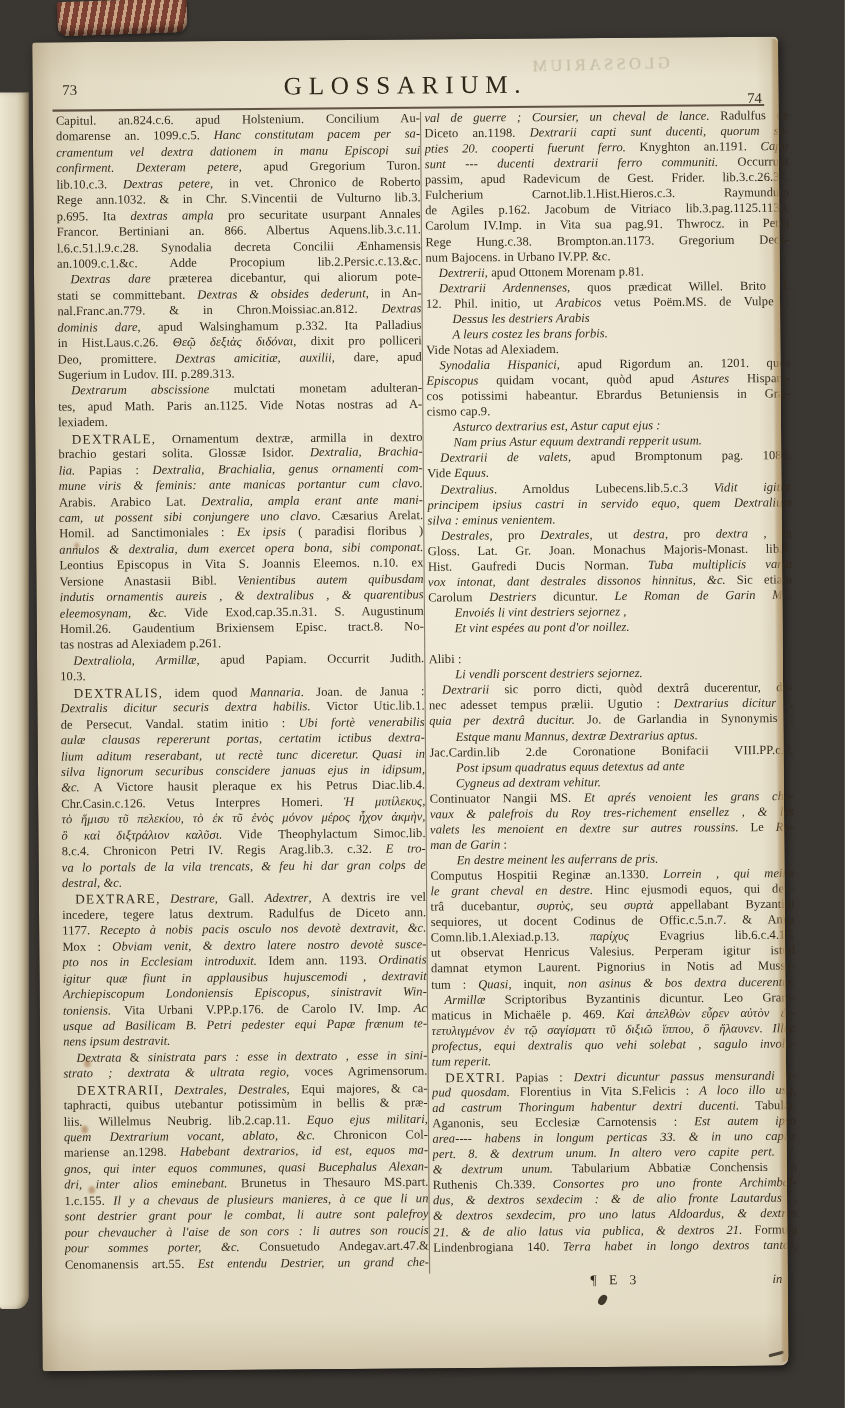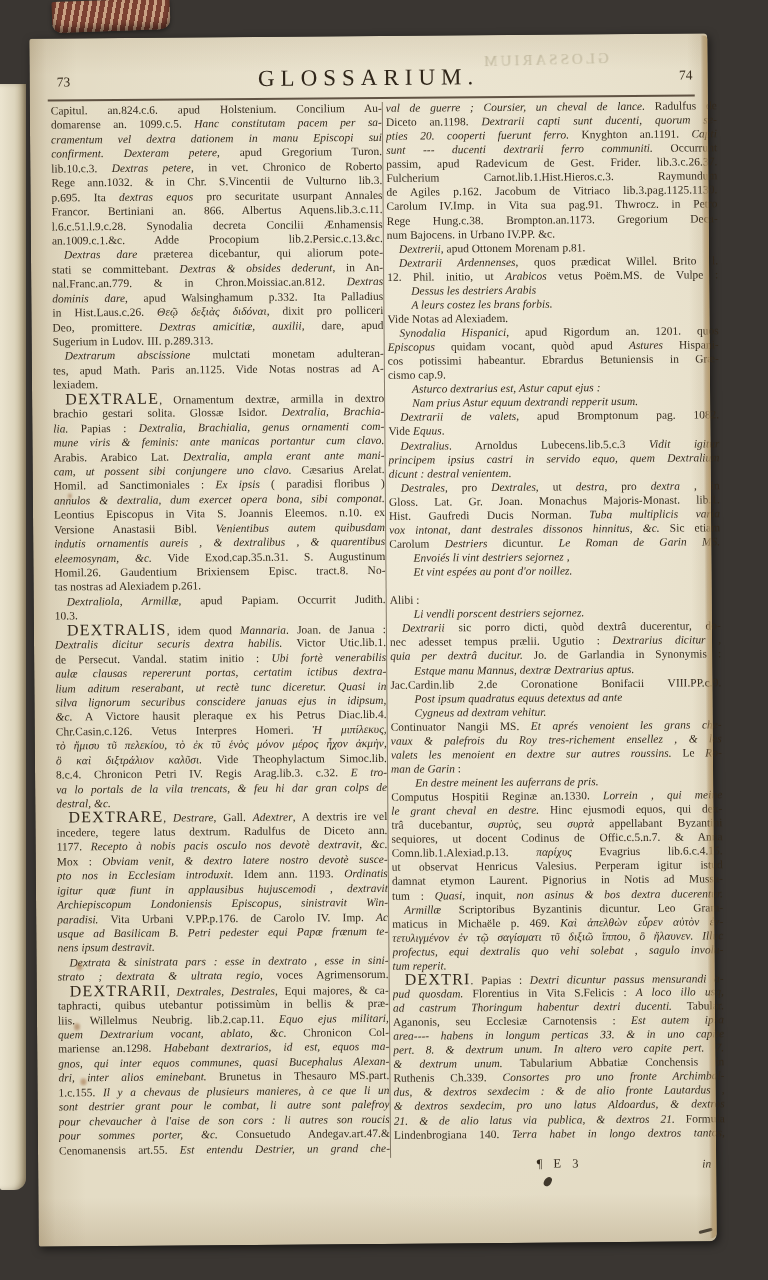--- a/index.html
+++ b/index.html
@@ -34,21 +34,21 @@
     border-radius:3px 4px 7px 3px;
     box-shadow:2px 3px 9px rgba(0,0,0,.55);
   }
   .page::after{
     content:"";position:absolute;right:0;top:2px;bottom:3px;width:7px;
     background:linear-gradient(90deg, rgba(0,0,0,0), rgba(160,130,85,.45) 40%, #b49a6e);
     border-radius:0 4px 5px 0;
   }
   .pagenum{position:absolute;font-size:13.5px;color:#3a2f20;}
   .pn-left{left:27px;top:36px;}
-  .pn-right{right:15px;top:34px;}
+  .pn-right{right:15px;top:48px;}
   .title{
     position:absolute;top:29px;left:0;right:0;text-align:center;
     font-size:23px;letter-spacing:6px;color:#30261a;
   }
   .ghost{
     position:absolute;top:17px;left:428px;width:175px;text-align:center;
     font-size:15px;letter-spacing:3px;color:rgba(112,102,66,.30);
     transform:scaleX(-1) rotate(1deg);filter:blur(.5px);
   }
   .rule{position:absolute;top:61px;left:18px;right:13px;height:1.6px;background:#46382a;opacity:.85;}
@@ -58,21 +58,21 @@
   .col-right{left:356px;--lh:14.07px;}
   .line{
     height:var(--lh);line-height:var(--lh);overflow:hidden;
     text-align:justify;text-align-last:justify;
     letter-spacing:.05px;
   }
   .line.short,.line.verse{text-align-last:left;}
   .line.ind{text-indent:12px;}
   .line.verse{padding-left:24px;}
   .line i{font-style:italic;}
-  .hw{letter-spacing:1.2px;font-size:16px;}
+  .hw{letter-spacing:1.2px;font-size:12px;}
   .sigrow{
     position:absolute;left:356px;top:1122px;width:331px;height:18px;
     text-align:center;font-size:12.5px;color:#33291c;letter-spacing:4px;
   }
   .catchword{
     position:absolute;right:14px;top:2px;font-style:italic;
     font-size:11.5px;letter-spacing:0;color:#3a2f20;
   }
   .blot{
     position:absolute;left:506px;top:1142px;width:7px;height:10px;
@@ -103,21 +103,21 @@
   <div class="rule"></div>
   <div class="divider"></div>
 
   <div class="col col-left" id="col-left">
       <div class="line"><span>Capitul. an.824.c.6. apud Holstenium. Concilium Au-</span></div>
       <div class="line"><span>domarense an. 1099.c.5. </span><i>Hanc constitutam pacem per sa-</i></div>
       <div class="line"><i>cramentum vel dextra dationem in manu Episcopi sui</i></div>
       <div class="line"><i>confirment.</i><span> </span><i>Dexteram petere</i><span>, apud Gregorium Turon.</span></div>
       <div class="line"><span>lib.10.c.3. </span><i>Dextras petere</i><span>, in vet. Chronico de Roberto</span></div>
       <div class="line"><span>Rege ann.1032. &amp; in Chr. S.Vincentii de Vulturno lib.3.</span></div>
-      <div class="line"><span>p.695. Ita </span><i>dextras equos</i><span> pro securitate usurpant Annales</span></div>
+      <div class="line"><span>p.695. Ita </span><i>dextras ampla</i><span> pro securitate usurpant Annales</span></div>
       <div class="line"><span>Francor. Bertiniani an. 866. Albertus Aquens.lib.3.c.11.</span></div>
       <div class="line"><span>l.6.c.51.l.9.c.28. Synodalia decreta Concilii Ænhamensis</span></div>
       <div class="line"><span>an.1009.c.1.&amp;c. Adde Procopium lib.2.Persic.c.13.&amp;c.</span></div>
       <div class="line ind"><i>Dextras dare</i><span> præterea dicebantur, qui aliorum pote-</span></div>
       <div class="line"><span>stati se committebant. </span><i>Dextras &amp; obsides dederunt</i><span>, in An-</span></div>
       <div class="line"><span>nal.Franc.an.779. &amp; in Chron.Moissiac.an.812. </span><i>Dextras</i></div>
       <div class="line"><i>dominis dare</i><span>, apud Walsinghamum p.332. Ita Palladius</span></div>
       <div class="line"><span>in Hist.Laus.c.26. </span><i>Θεῷ δεξιὰς διδόναι</i><span>, dixit pro polliceri</span></div>
       <div class="line"><span>Deo, promittere. </span><i>Dextras amicitiæ, auxilii</i><span>, dare, apud</span></div>
       <div class="line short"><span>Sugerium in Ludov. III. p.289.313.</span></div>
@@ -153,21 +153,21 @@
       <div class="line"><span>8.c.4. Chronicon Petri IV. Regis Arag.lib.3. c.32. </span><i>E tro-</i></div>
       <div class="line"><i>va lo portals de la vila trencats, &amp; feu hi dar gran colps de</i></div>
       <div class="line short"><i>destral, &amp;c.</i></div>
       <div class="line ind"><span class="hw">DEXTRARE</span><span>, </span><i>Destrare</i><span>, Gall. </span><i>Adextrer</i><span>, A dextris ire vel</span></div>
       <div class="line"><span>incedere, tegere latus dextrum. Radulfus de Diceto ann.</span></div>
       <div class="line"><span>1177. </span><i>Recepto à nobis pacis osculo nos devotè dextravit, &amp;c.</i></div>
       <div class="line"><span>Mox : </span><i>Obviam venit, &amp; dextro latere nostro devotè susce-</i></div>
       <div class="line"><i>pto nos in Ecclesiam introduxit.</i><span> Idem ann. 1193. </span><i>Ordinatis</i></div>
       <div class="line"><i>igitur quæ fiunt in applausibus hujuscemodi , dextravit</i></div>
       <div class="line"><i>Archiepiscopum Londoniensis Episcopus, sinistravit Win-</i></div>
-      <div class="line"><i>paradisi.</i><span> Vita Urbani V.PP.p.176. de Carolo IV. Imp. </span><i>Ac</i></div>
+      <div class="line"><i>toniensis.</i><span> Vita Urbani V.PP.p.176. de Carolo IV. Imp. </span><i>Ac</i></div>
       <div class="line"><i>usque ad Basilicam B. Petri pedester equi Papæ frænum te-</i></div>
       <div class="line short"><i>nens ipsum destravit.</i></div>
       <div class="line ind"><i>Dextrata</i><span> &amp; </span><i>sinistrata pars : esse in dextrato , esse in sini-</i></div>
       <div class="line"><i>strato ; dextrata &amp; ultrata regio</i><span>, voces Agrimensorum.</span></div>
       <div class="line ind"><span class="hw">DEXTRARII</span><span>, </span><i>Dextrales, Destrales</i><span>, Equi majores, &amp; ca-</span></div>
       <div class="line"><span>taphracti, quibus utebantur potissimùm in bellis &amp; præ-</span></div>
       <div class="line"><span>liis. Willelmus Neubrig. lib.2.cap.11. </span><i>Equo ejus militari,</i></div>
       <div class="line"><i>quem Dextrarium vocant, ablato, &amp;c.</i><span> Chronicon Col-</span></div>
       <div class="line"><span>mariense an.1298. </span><i>Habebant dextrarios, id est, equos ma-</i></div>
       <div class="line"><i>gnos, qui inter equos communes, quasi Bucephalus Alexan-</i></div>
@@ -198,21 +198,21 @@
       <div class="line ind"><i>Synodalia Hispanici</i><span>, apud Rigordum an. 1201. quos</span></div>
       <div class="line"><i>Episcopus</i><span> quidam vocant, quòd apud </span><i>Astures</i><span> Hispani-</span></div>
       <div class="line"><span>cos potissimi habeantur. Ebrardus Betuniensis in Græ-</span></div>
       <div class="line short"><span>cismo cap.9.</span></div>
       <div class="line verse"><i>Asturco dextrarius est, Astur caput ejus :</i></div>
       <div class="line verse"><i>Nam prius Astur equum dextrandi repperit usum.</i></div>
       <div class="line ind"><i>Dextrarii de valets</i><span>, apud Bromptonum pag. 1082.</span></div>
       <div class="line short"><span>Vide </span><i>Equus</i><span>.</span></div>
       <div class="line ind"><i>Dextralius</i><span>. Arnoldus Lubecens.lib.5.c.3 </span><i>Vidit igitur</i></div>
       <div class="line"><i>principem ipsius castri in servido equo, quem Dextralium</i></div>
-      <div class="line short"><i>dicunt : destral venientem.</i></div>
+      <div class="line short"><i>silva : eminus venientem.</i></div>
       <div class="line ind"><i>Destrales</i><span>, pro </span><i>Dextrales</i><span>, ut </span><i>destra</i><span>, pro </span><i>dextra</i><span> , in</span></div>
       <div class="line"><span>Gloss. Lat. Gr. Joan. Monachus Majoris-Monast. lib.1.</span></div>
       <div class="line"><span>Hist. Gaufredi Ducis Norman. </span><i>Tuba multiplicis varia</i></div>
       <div class="line"><i>vox intonat, dant destrales dissonos hinnitus, &amp;c.</i><span> Sic etiam</span></div>
       <div class="line"><span>Carolum </span><i>Destriers</i><span> dicuntur. </span><i>Le Roman de Garin MS.</i></div>
       <div class="line verse"><i>Envoiés li vint destriers sejornez ,</i></div>
       <div class="line verse"><i>Et vint espées au pont d'or noillez.</i></div>
       <div class="line short"></div>
       <div class="line short"><span>Alibi :</span></div>
       <div class="line verse"><i>Li vendli porscent destriers sejornez.</i></div>

